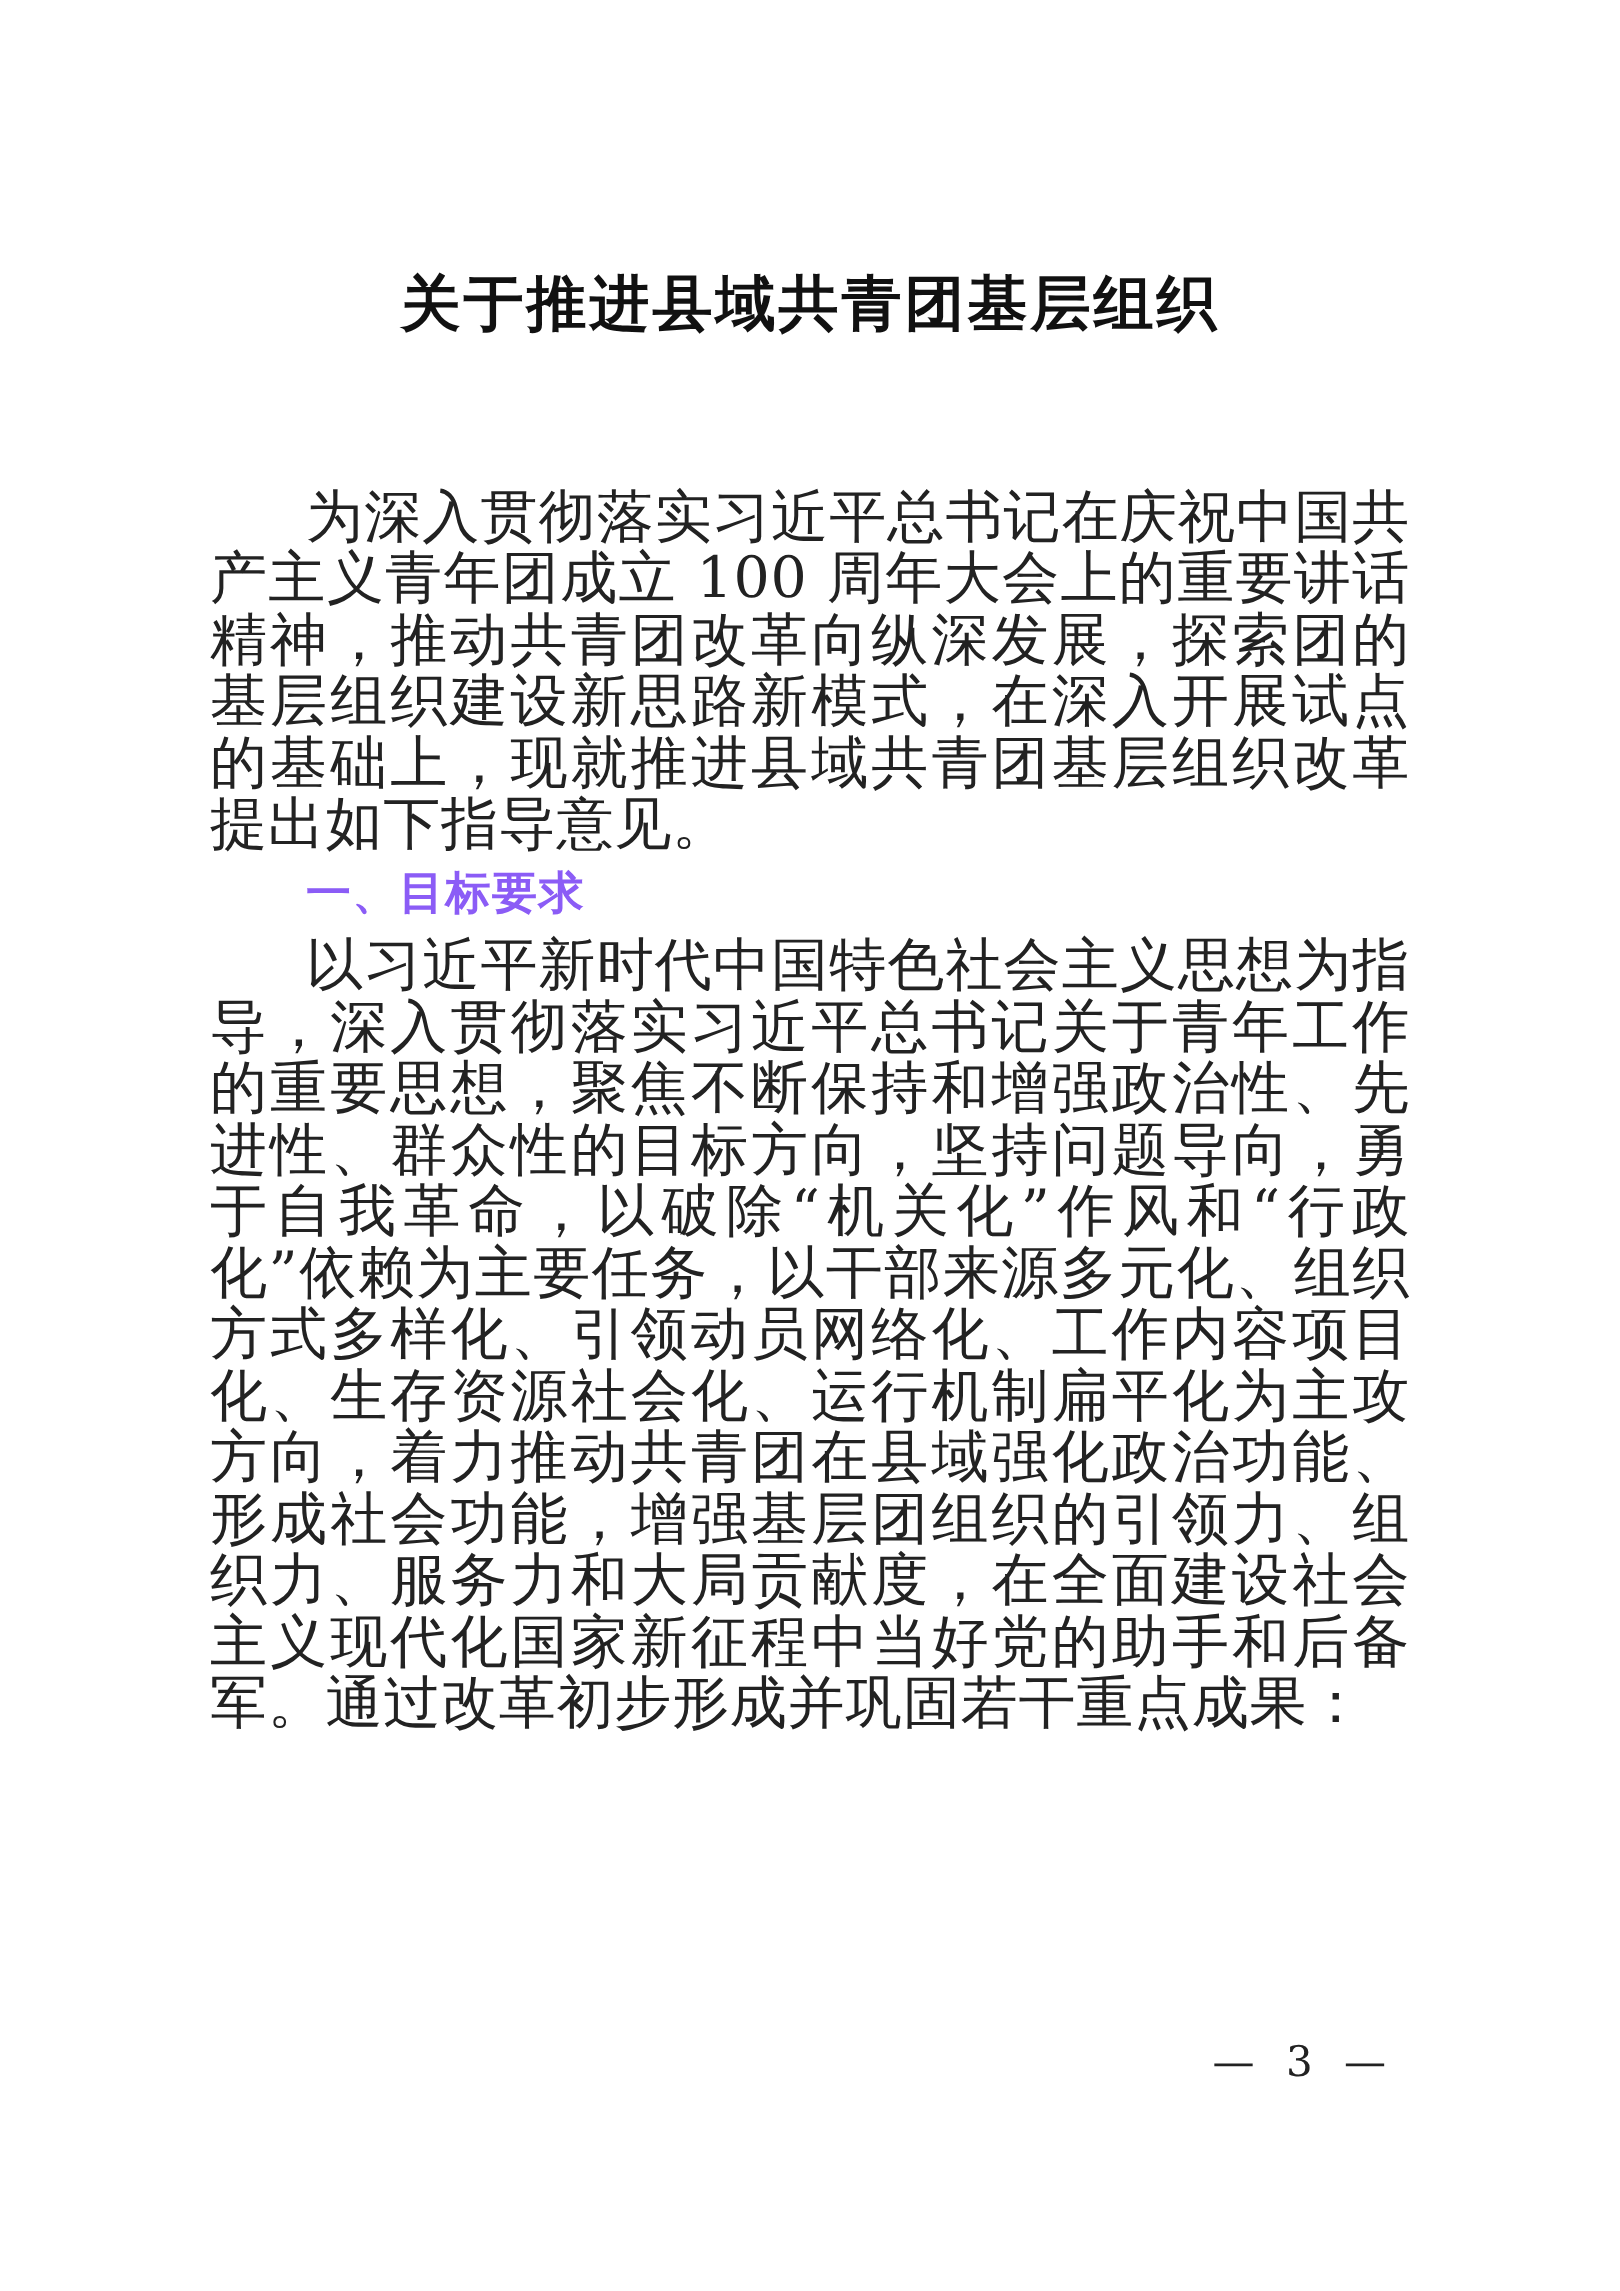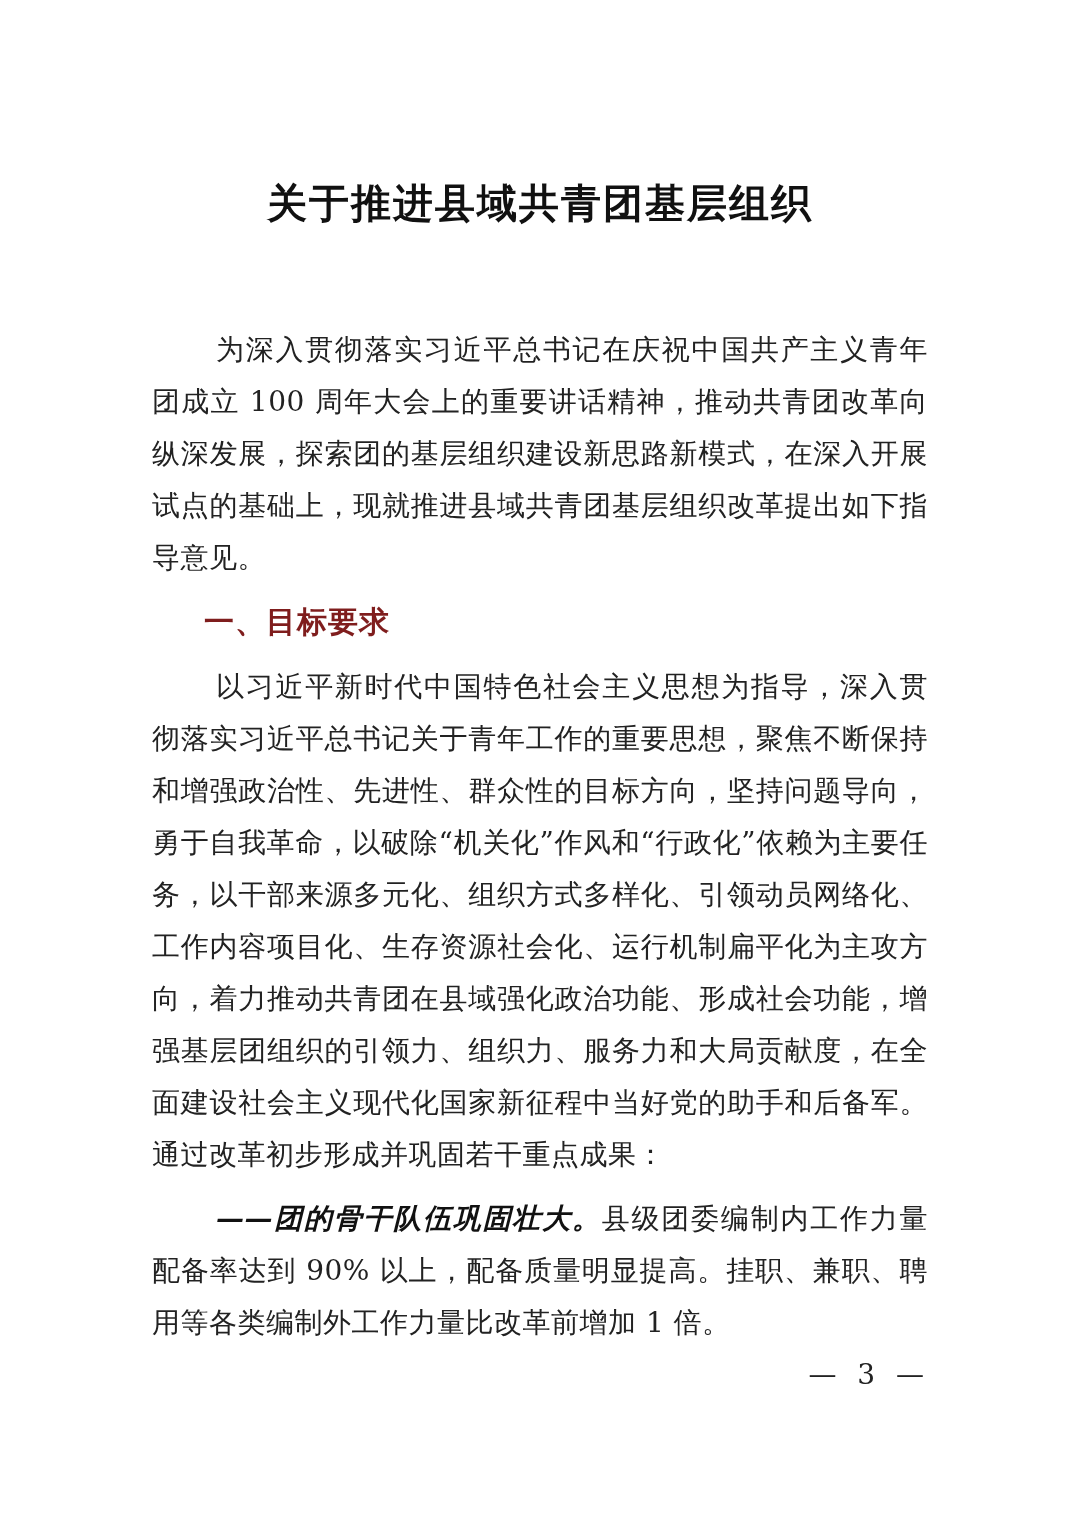--- a/index.html
+++ b/index.html
@@ -30,42 +30,42 @@
     font-size: 40px;
     line-height: 66px;
     font-weight: bold;
     color: #111111;
     letter-spacing: 2px;
   }
   .doc-title .title-line {
     display: block;
   }
   .body-para {
-    margin: 12px;
-    font-size: 28px;
-    line-height: 52px;
+    margin: 0;
+    font-size: 38px;
+    line-height: 41px;
     text-align: justify;
     text-justify: inter-ideograph;
     letter-spacing: 0.5px;
     color: #222222;
   }
   .indent {
     text-indent: 64px;
   }
   .first-para {
     margin-top: 88px;
   }
   .section-heading {
     margin: 0;
     font-size: 30px;
     line-height: 52.5px;
     font-weight: bold;
     font-family: "DejaVu Sans", "Liberation Sans", sans-serif;
     text-indent: 64px;
-    color: #7f1d1d;
+    color: #8b5cf6;
     letter-spacing: 1px;
   }
   .lead-bold {
     font-weight: bold;
     font-style: italic;
     color: #111111;
   }
   .page-number {
     position: absolute;
     right: 150px;
@@ -85,19 +85,18 @@
     <h1 class="doc-title">
       <span class="title-line">关于推进县域共青团基层组织</span>
     </h1>
 
     <p class="body-para indent first-para">为深入贯彻落实习近平总书记在庆祝中国共产主义青年团成立 100 周年大会上的重要讲话精神，推动共青团改革向纵深发展，探索团的基层组织建设新思路新模式，在深入开展试点的基础上，现就推进县域共青团基层组织改革提出如下指导意见。</p>
 
     <h2 class="section-heading">一、目标要求</h2>
 
     <p class="body-para indent">以习近平新时代中国特色社会主义思想为指导，深入贯彻落实习近平总书记关于青年工作的重要思想，聚焦不断保持和增强政治性、先进性、群众性的目标方向，坚持问题导向，勇于自我革命，以破除“机关化”作风和“行政化”依赖为主要任务，以干部来源多元化、组织方式多样化、引领动员网络化、工作内容项目化、生存资源社会化、运行机制扁平化为主攻方向，着力推动共青团在县域强化政治功能、形成社会功能，增强基层团组织的引领力、组织力、服务力和大局贡献度，在全面建设社会主义现代化国家新征程中当好党的助手和后备军。通过改革初步形成并巩固若干重点成果：</p>
 
-    <p class="body-para indent"><span class="lead-bold">——团的骨干队伍巩固壮大。</span><span>县级团委编制内工作力量配备率达到 90% 以上，配备质量明显提高。挂职、兼职、聘用等各类编制外工作力量比改革前增加 1 倍。</span></p>
 
 
   </div>
 
   <div class="page-number">— 3 —</div>
 </div>
 
 </body></html>

